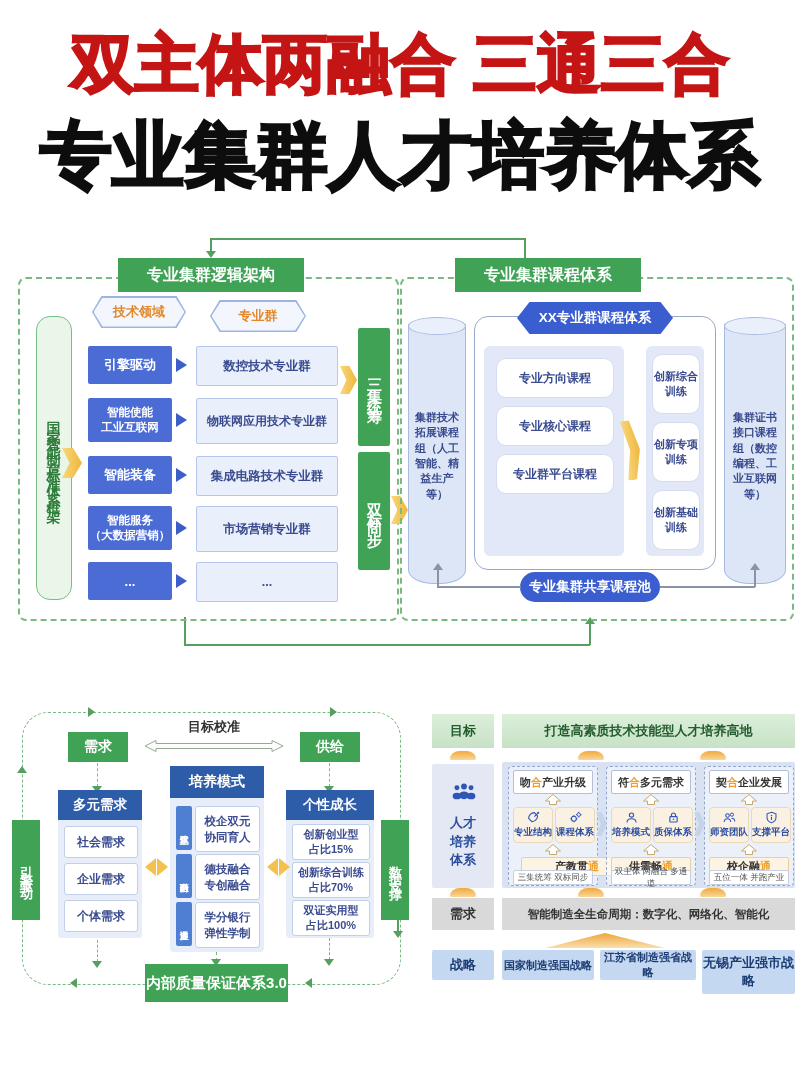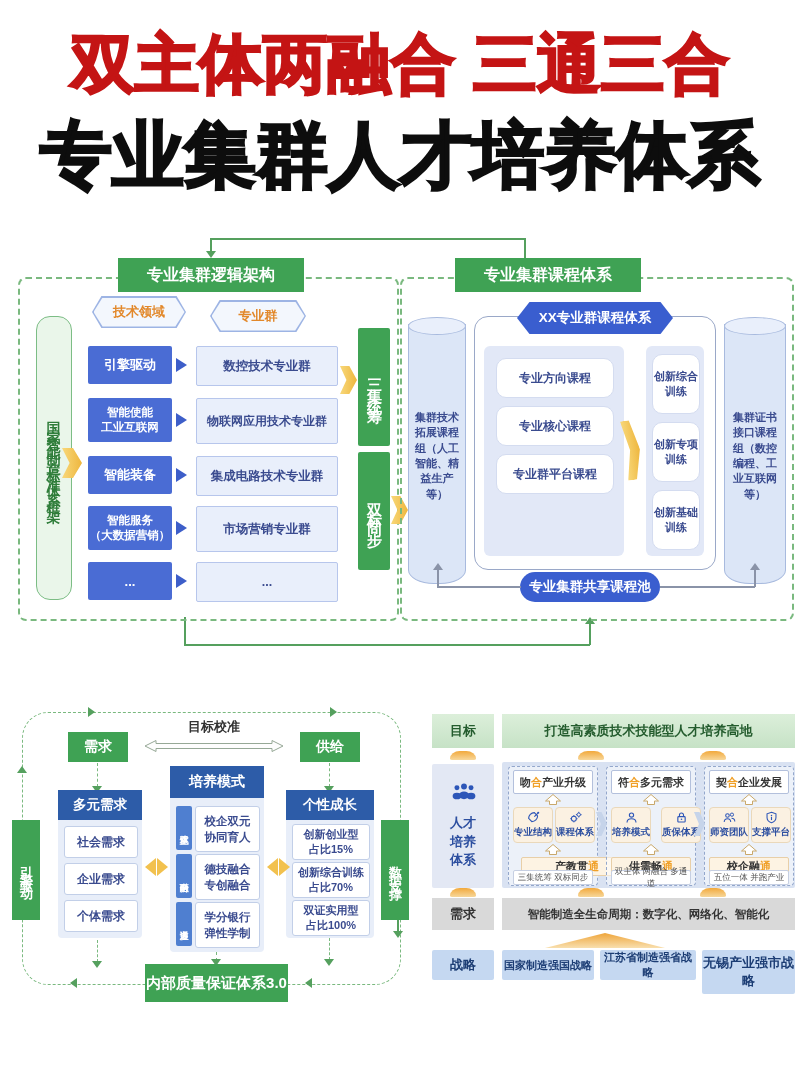--- a/index.html
+++ b/index.html
@@ -283,21 +283,21 @@
     <svg style="position:absolute;left:36px;top:27px" width="16" height="11" viewBox="0 0 16 11">
         <path d="M8 0.5 L15.5 7 H11.5 V10.5 H4.5 V7 H0.5 Z" fill="#fff" stroke="#c9a86a" stroke-width="1"></path>
       </svg>
     <div class="iconbox" style="position:absolute;left:4px;top:40px;width:38px;height:34px">
       <svg width="13" height="13" viewBox="0 0 16 16">
           <circle cx="8" cy="5" r="2.6" fill="none" stroke="#2d56b8" stroke-width="1.4"></circle>
           <path d="M2.5 14 C2.5 10.5 5 9.5 8 9.5 C11 9.5 13.5 10.5 13.5 14" fill="none" stroke="#2d56b8" stroke-width="1.4"></path>
         </svg>
       <span>培养模式</span>
     </div>
-    <div class="iconbox" style="position:absolute;left:54px;top:40px;width:38px;height:34px">
+    <div class="iconbox" style="position:absolute;left:46px;top:40px;width:38px;height:34px">
       <svg width="13" height="13" viewBox="0 0 16 16">
           <rect x="3.5" y="7" width="9" height="6.5" rx="1" fill="none" stroke="#2d56b8" stroke-width="1.4"></rect>
           <path d="M5.5 7 V5 a2.5 2.5 0 0 1 5 0 V7" fill="none" stroke="#2d56b8" stroke-width="1.4"></path>
           <circle cx="8" cy="10.2" r="1" fill="#2d56b8"></circle>
         </svg>
       <span>质保体系</span>
     </div>
     <svg style="position:absolute;left:36px;top:77px" width="16" height="11" viewBox="0 0 16 11">
         <path d="M8 0.5 L15.5 7 H11.5 V10.5 H4.5 V7 H0.5 Z" fill="#fff" stroke="#c9a86a" stroke-width="1"></path>
       </svg>

